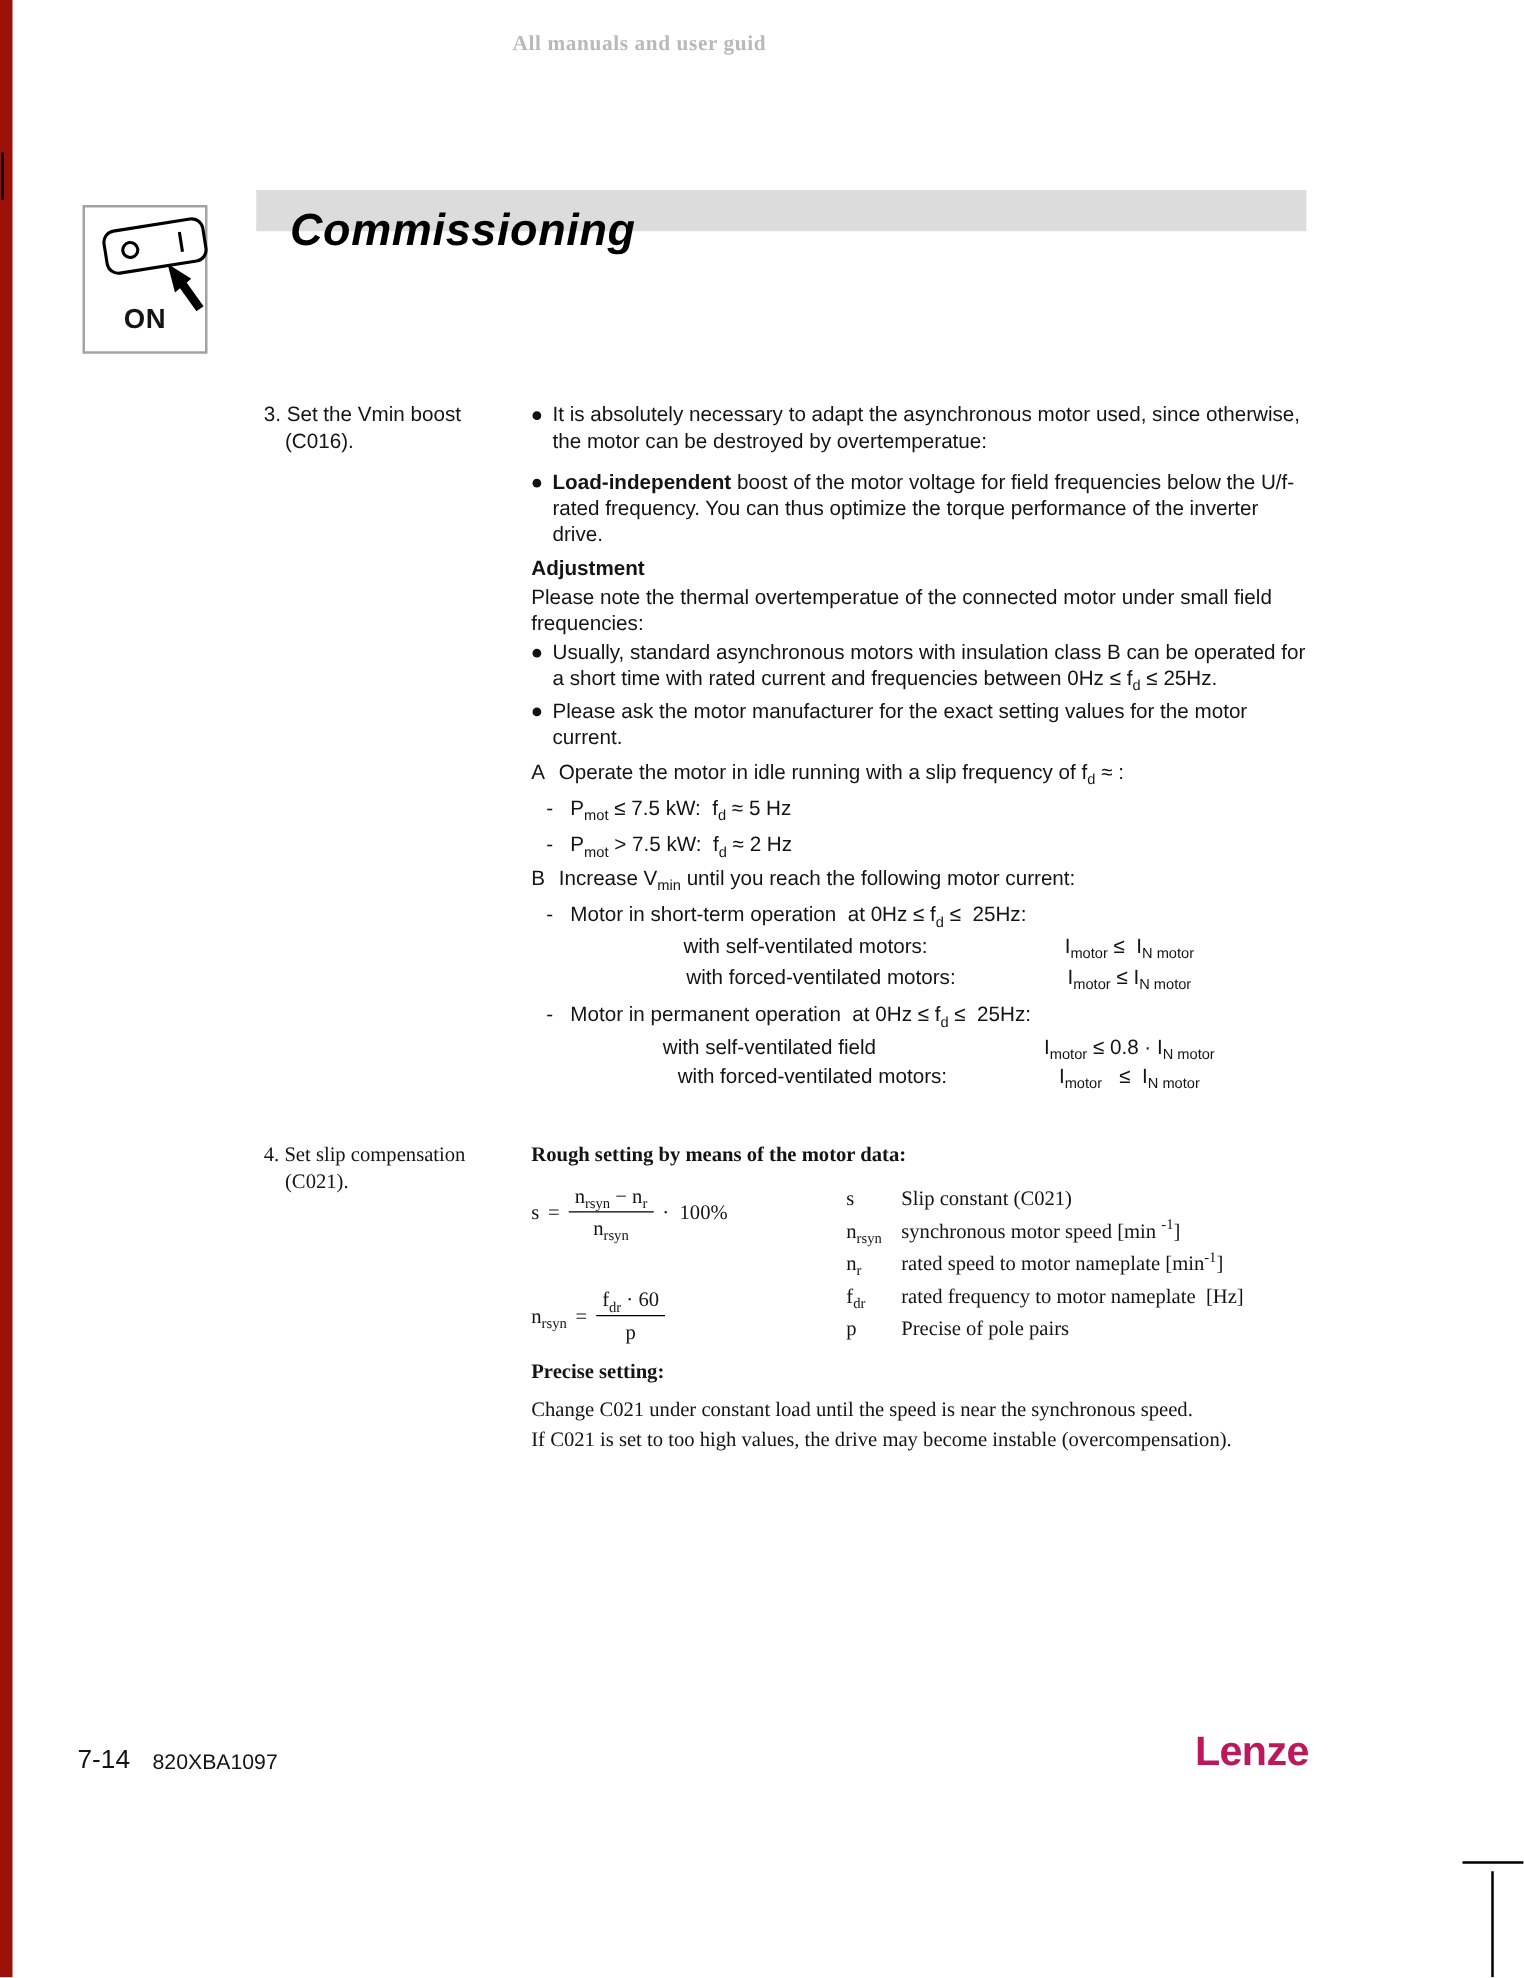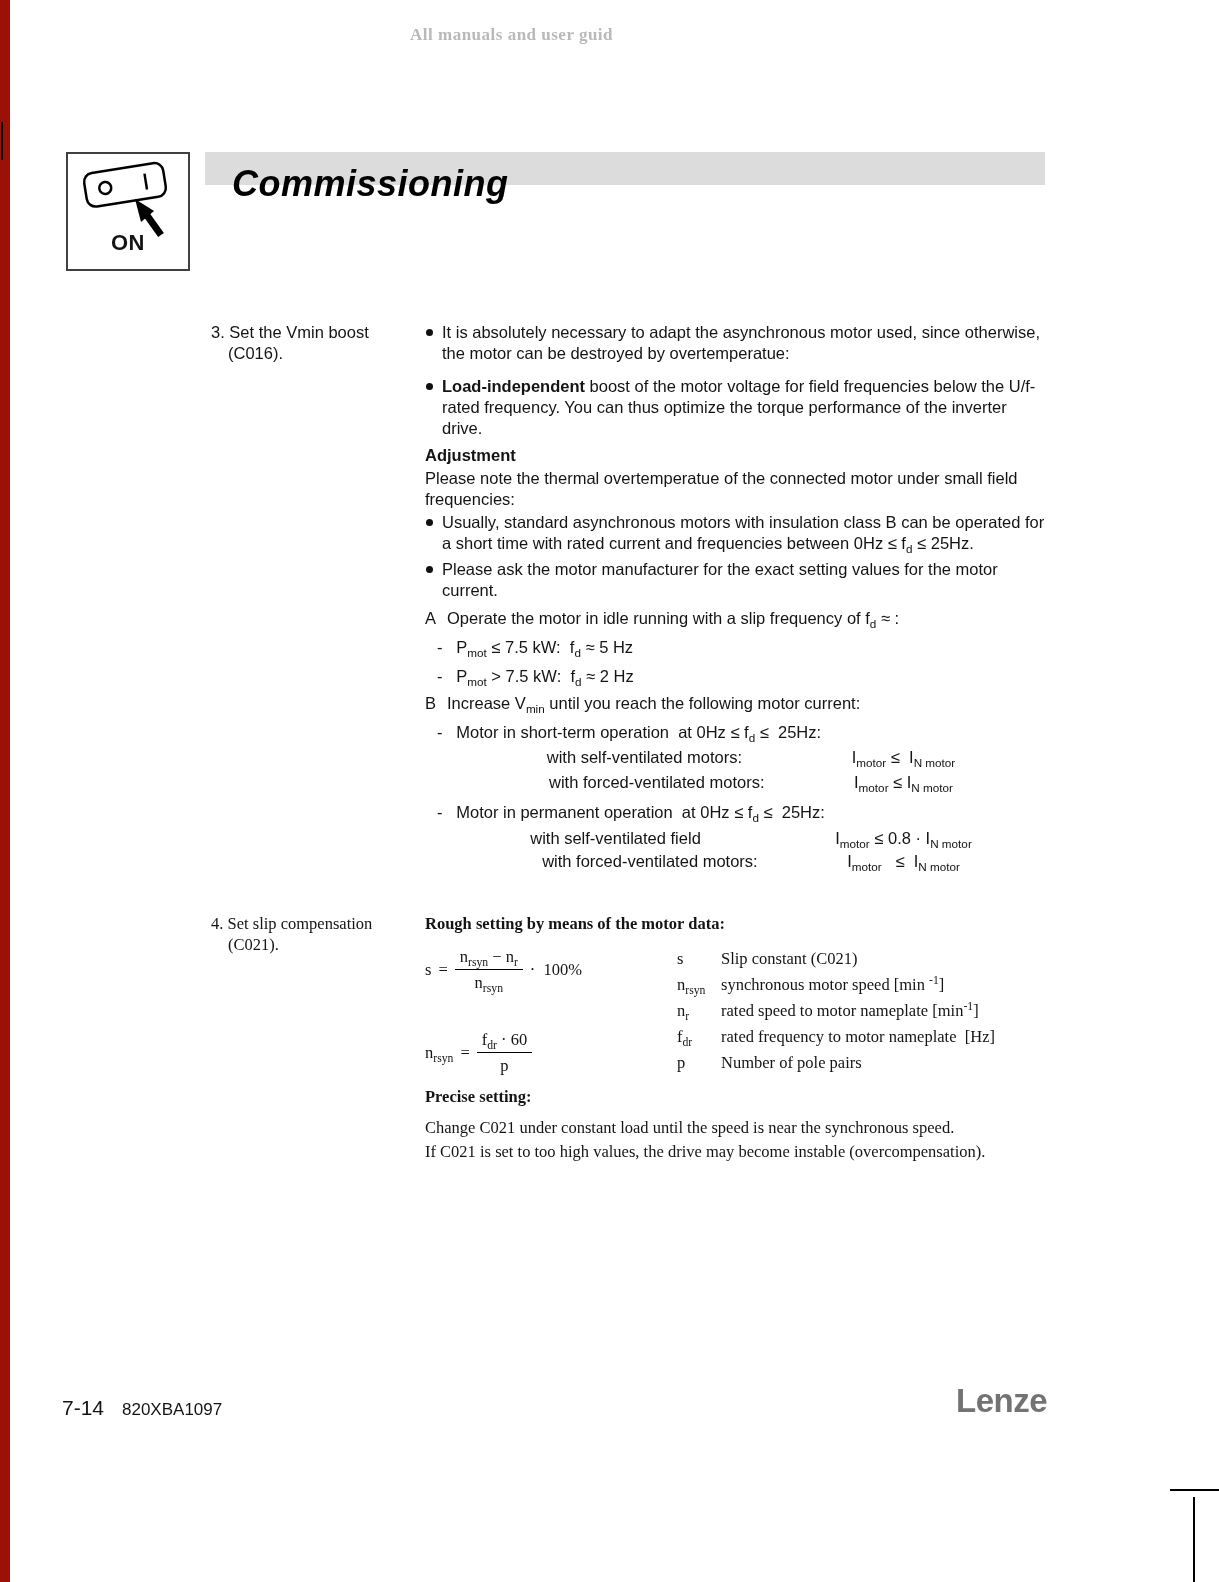--- a/index.html
+++ b/index.html
@@ -5,21 +5,21 @@
   * { margin:0; padding:0; box-sizing:border-box; }
   html,body { background:#ffffff; }
   .page { position:relative; width:1219px; height:1582px; background:#fff;
           font-family:"Liberation Sans","DejaVu Sans",sans-serif; color:#141414;
           font-size:16.5px; line-height:21px; overflow:hidden; }
   .red-bar { position:absolute; left:0; top:0; width:10px; height:1582px; background:#9b1108; }
   .crop-tl { position:absolute; left:1px; top:122px; width:2px; height:38px; background:#000; }
   .watermark { position:absolute; left:410px; top:24px; font-family:"Liberation Serif","DejaVu Serif",serif;
                font-weight:bold; font-size:17px; color:#b9b9b9; letter-spacing:0.5px; }
 
-  .on-box { position:absolute; left:66px; top:152px; width:124px; height:119px; border:2px solid #404040; background:#fff; }
+  .on-box { position:absolute; left:66px; top:164px; width:100px; height:119px; border:2px solid #a3a3a3; background:#fff; }
   .on-box svg { display:block; margin:1px auto 0; }
   .on-label { text-align:center; font-weight:bold; font-size:22px; margin-top:-7px; letter-spacing:0.5px; }
 
   .header-bar { position:absolute; left:205px; top:152px; width:840px; height:33px; background:#dcdcdc; }
   .page-title { position:absolute; left:232px; top:164px; font-size:36px; line-height:40px;
                 font-style:italic; font-weight:bold; letter-spacing:0.5px; color:#000; }
 
   .label-col { position:absolute; left:211px; width:205px; }
   .label-col .indent { padding-left:17px; }
   .main-col  { position:absolute; left:425px; width:622px; }
@@ -67,21 +67,21 @@
   .fraction .den { padding-top:2px; }
   .legend { flex:1; padding-top:2px; }
   .legend-row { display:flex; line-height:26px; }
   .l-sym { flex:0 0 44px; }
   .precise-title { margin-top:10px; margin-bottom:9px; }
   .precise-p { line-height:24px; }
 
   .page-num { position:absolute; left:62px; top:1396px; font-size:21px; line-height:24px; }
   .doc-num  { position:absolute; left:122px; top:1400px; font-size:17px; line-height:20px; }
   .logo     { position:absolute; right:172px; top:1383px; font-size:33px; line-height:36px;
-              font-weight:bold; letter-spacing:-0.5px; color:#737373; }
+              font-weight:bold; letter-spacing:-0.5px; color:#be185d; }
   .crop-br-h { position:absolute; left:1170px; top:1489px; width:49px; height:2px; background:#000; }
   .crop-br-v { position:absolute; left:1193px; top:1497px; width:2px; height:85px; background:#000; }
 </style>
 </head>
 <body>
 
 <div class="page">
 
   <div class="red-bar"></div>
   <div class="crop-tl"></div>
@@ -215,21 +215,21 @@
         <div class="legend-row">
           <span class="l-sym">n<sub>r</sub></span>
           <span class="l-desc">rated speed to motor nameplate [min<sup>-1</sup>]</span>
         </div>
         <div class="legend-row">
           <span class="l-sym">f<sub>dr</sub></span>
           <span class="l-desc">rated frequency to motor nameplate  [Hz]</span>
         </div>
         <div class="legend-row">
           <span class="l-sym">p</span>
-          <span class="l-desc">Number of pole pairs</span>
+          <span class="l-desc">Precise of pole pairs</span>
         </div>
       </div>
     </div>
 
     <div class="sec-h precise-title">Precise setting:</div>
     <p class="precise-p">Change C021 under constant load until the speed is near the synchronous speed.</p>
     <p class="precise-p">If C021 is set to too high values, the drive may become instable (overcompensation).</p>
 
   </div>
 

